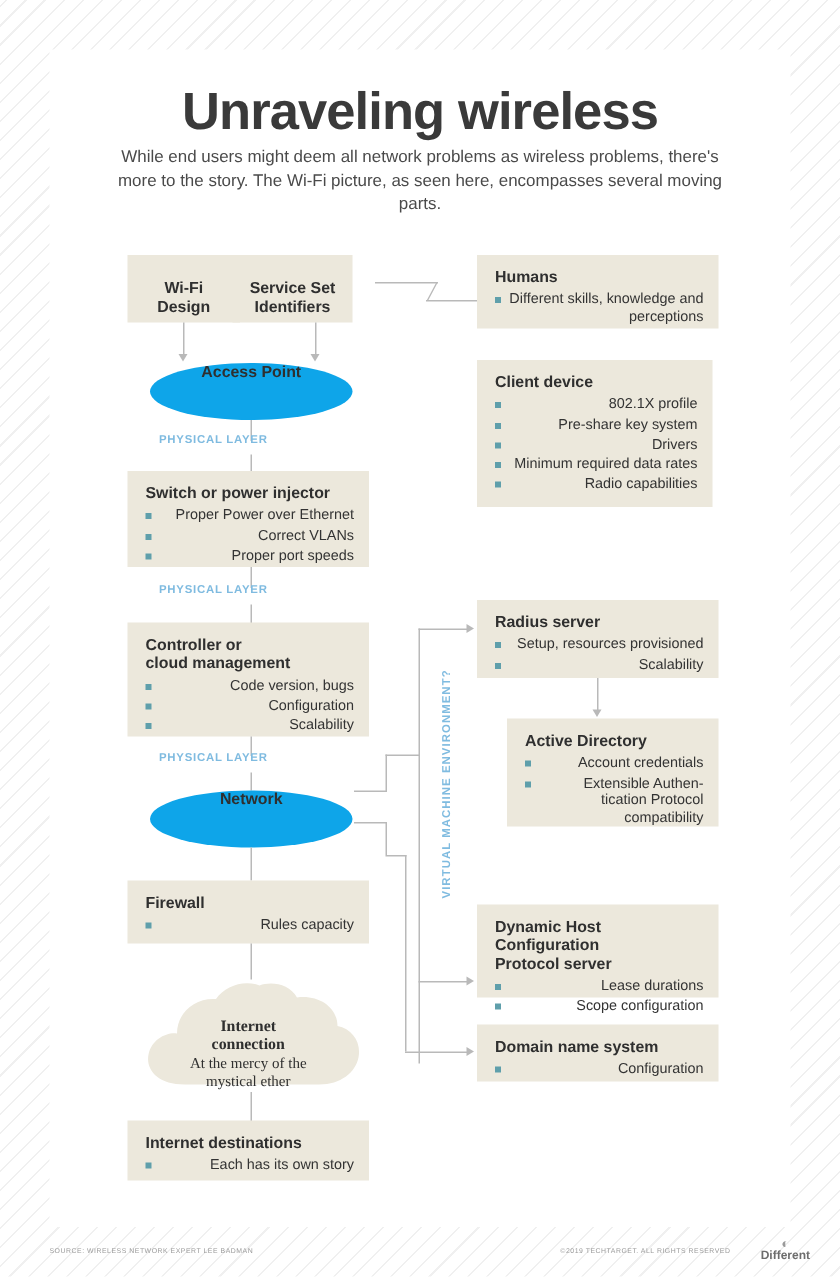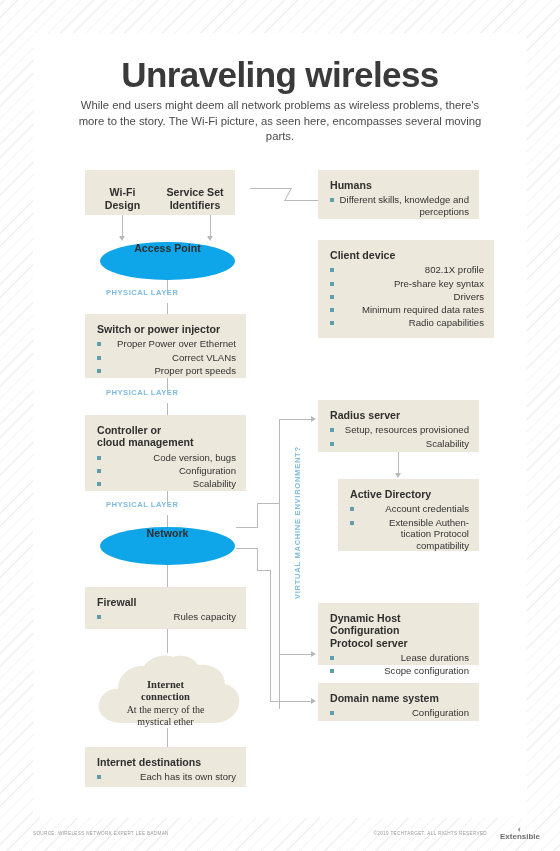--- a/index.html
+++ b/index.html
@@ -140,25 +140,25 @@
 
     <div class="ln lnv" style="left:89px;top:182px;height:22px;"></div>
     <div class="arrow-d" style="left:86px;top:203px;"></div>
     <div class="ln lnv" style="left:177px;top:182px;height:22px;"></div>
     <div class="arrow-d" style="left:174px;top:203px;"></div>
 
     <div class="ellipse" style="left:67px;top:209px;width:135px;height:38px;">
       <span>Access Point</span>
     </div>
 
-    <div class="box" style="left:285px;top:207px;width:176px;height:98px;">
+    <div class="box" style="left:285px;top:207px;width:157px;height:98px;">
       <div class="h">Client device</div>
       <ul class="bul">
         <li>802.1X profile</li>
-        <li>Pre-share key syntax</li>
+        <li>Pre-share key system</li>
         <li>Drivers</li>
         <li>Minimum required data rates</li>
         <li>Radio capabilities</li>
       </ul>
     </div>
 
     <div class="ln lnv" style="left:134px;top:247px;height:14px;"></div>
     <div class="layer" style="left:73px;top:255px;">PHYSICAL LAYER</div>
     <div class="ln lnv" style="left:134px;top:270px;height:12px;"></div>
 
@@ -280,15 +280,15 @@
         <li>Each has its own story</li>
       </ul>
     </div>
 
   </div>
 
   <div class="fsrc">SOURCE: WIRELESS NETWORK EXPERT LEE BADMAN</div>
   <div class="fcopy">©2019 TECHTARGET. ALL RIGHTS RESERVED</div>
   <div class="flogo">
     <span class="mark">◐</span>
-    <span>Extensible</span>
+    <span>Different</span>
   </div>
 </div>
 
 </body></html>

